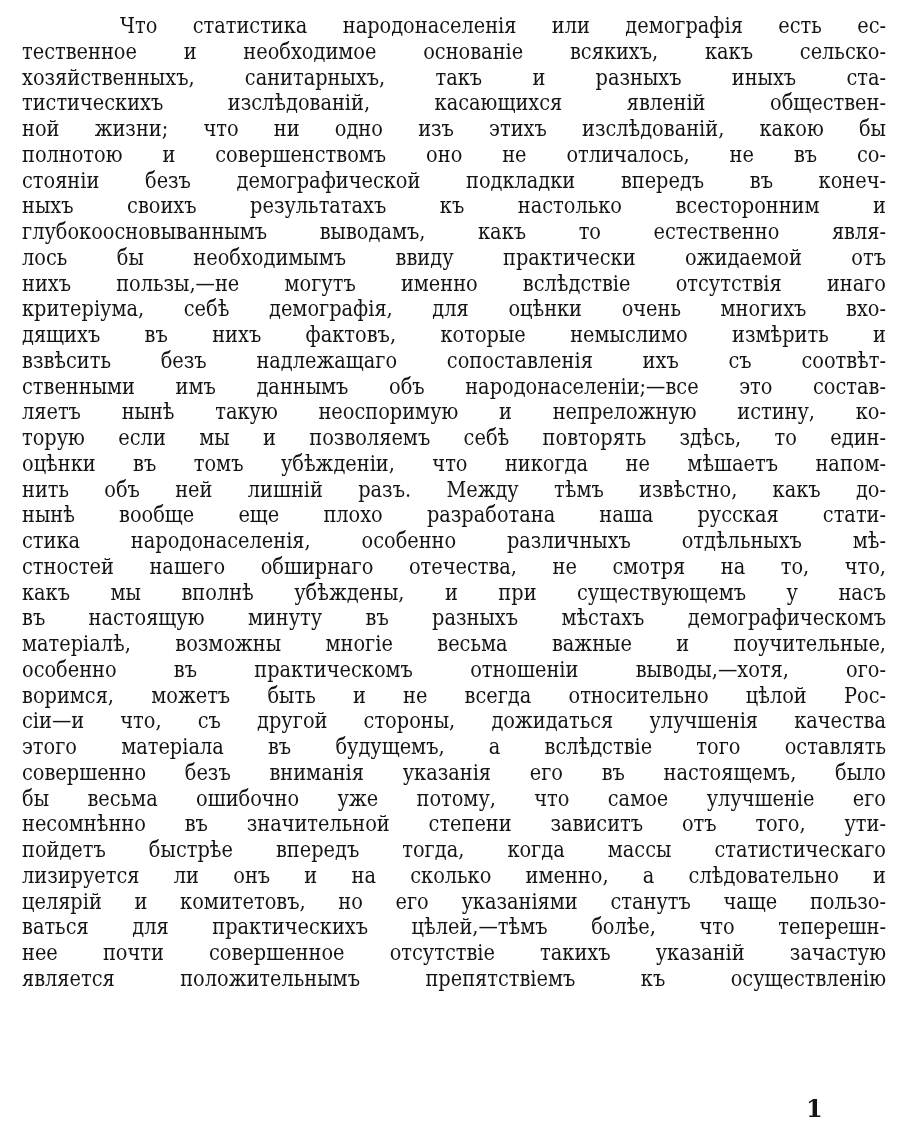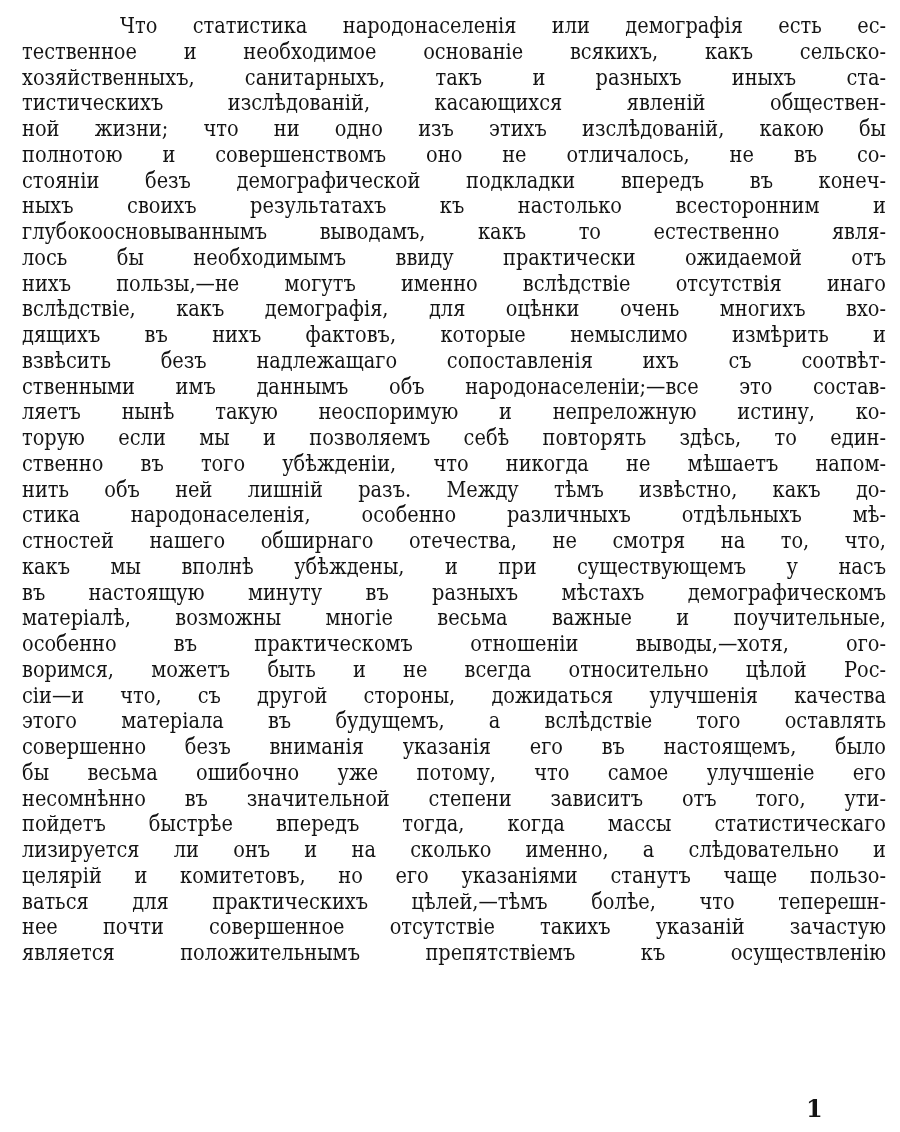--- a/index.html
+++ b/index.html
@@ -35,28 +35,29 @@
     <div class="line">тественное и необходимое основаніе всякихъ, какъ сельско-</div>
     <div class="line">хозяйственныхъ, санитарныхъ, такъ и разныхъ иныхъ ста-</div>
     <div class="line">тистическихъ изслѣдованій, касающихся явленій обществен-</div>
     <div class="line">ной жизни; что ни одно изъ этихъ изслѣдованій, какою бы</div>
     <div class="line">полнотою и совершенствомъ оно не отличалось, не въ со-</div>
     <div class="line">стояніи безъ демографической подкладки впередъ въ конеч-</div>
     <div class="line">ныхъ своихъ результатахъ къ настолько всесторонним и</div>
     <div class="line">глубокоосновываннымъ выводамъ, какъ то естественно явля-</div>
     <div class="line">лось бы необходимымъ ввиду практически ожидаемой отъ</div>
     <div class="line">нихъ пользы,—не могутъ именно вслѣдствіе отсутствія инаго</div>
-    <div class="line">вслѣдствіе, какъ демографія, для оцѣнки очень многихъ вхо-</div>
+    <div class="line">критеріума, себѣ демографія, для оцѣнки очень многихъ вхо-</div>
     <div class="line">дящихъ въ нихъ фактовъ, которые немыслимо измѣрить и</div>
     <div class="line">взвѣсить безъ надлежащаго сопоставленія ихъ съ соотвѣт-</div>
     <div class="line">ственными имъ даннымъ объ народонаселеніи;—все это состав-</div>
     <div class="line">ляетъ нынѣ такую неоспоримую и непреложную истину, ко-</div>
     <div class="line">торую если мы и позволяемъ себѣ повторять здѣсь, то един-</div>
-    <div class="line">ственно въ того убѣжденіи, что никогда не мѣшаетъ напом-</div>
+    <div class="line">оцѣнки въ томъ убѣжденіи, что никогда не мѣшаетъ напом-</div>
     <div class="line">нить объ ней лишній разъ. Между тѣмъ извѣстно, какъ до-</div>
+    <div class="line">нынѣ вообще еще плохо разработана наша русская стати-</div>
     <div class="line">стика народонаселенія, особенно различныхъ отдѣльныхъ мѣ-</div>
     <div class="line">стностей нашего обширнаго отечества, не смотря на то, что,</div>
     <div class="line">какъ мы вполнѣ убѣждены, и при существующемъ у насъ</div>
     <div class="line">въ настоящую минуту въ разныхъ мѣстахъ демографическомъ</div>
     <div class="line">матеріалѣ, возможны многіе весьма важные и поучительные,</div>
     <div class="line">особенно въ практическомъ отношеніи выводы,—хотя, ого-</div>
     <div class="line">воримся, можетъ быть и не всегда относительно цѣлой Рос-</div>
     <div class="line">сіи—и что, съ другой стороны, дожидаться улучшенія качества</div>
     <div class="line">этого матеріала въ будущемъ, а вслѣдствіе того оставлять</div>
     <div class="line">совершенно безъ вниманія указанія его въ настоящемъ, было</div>

